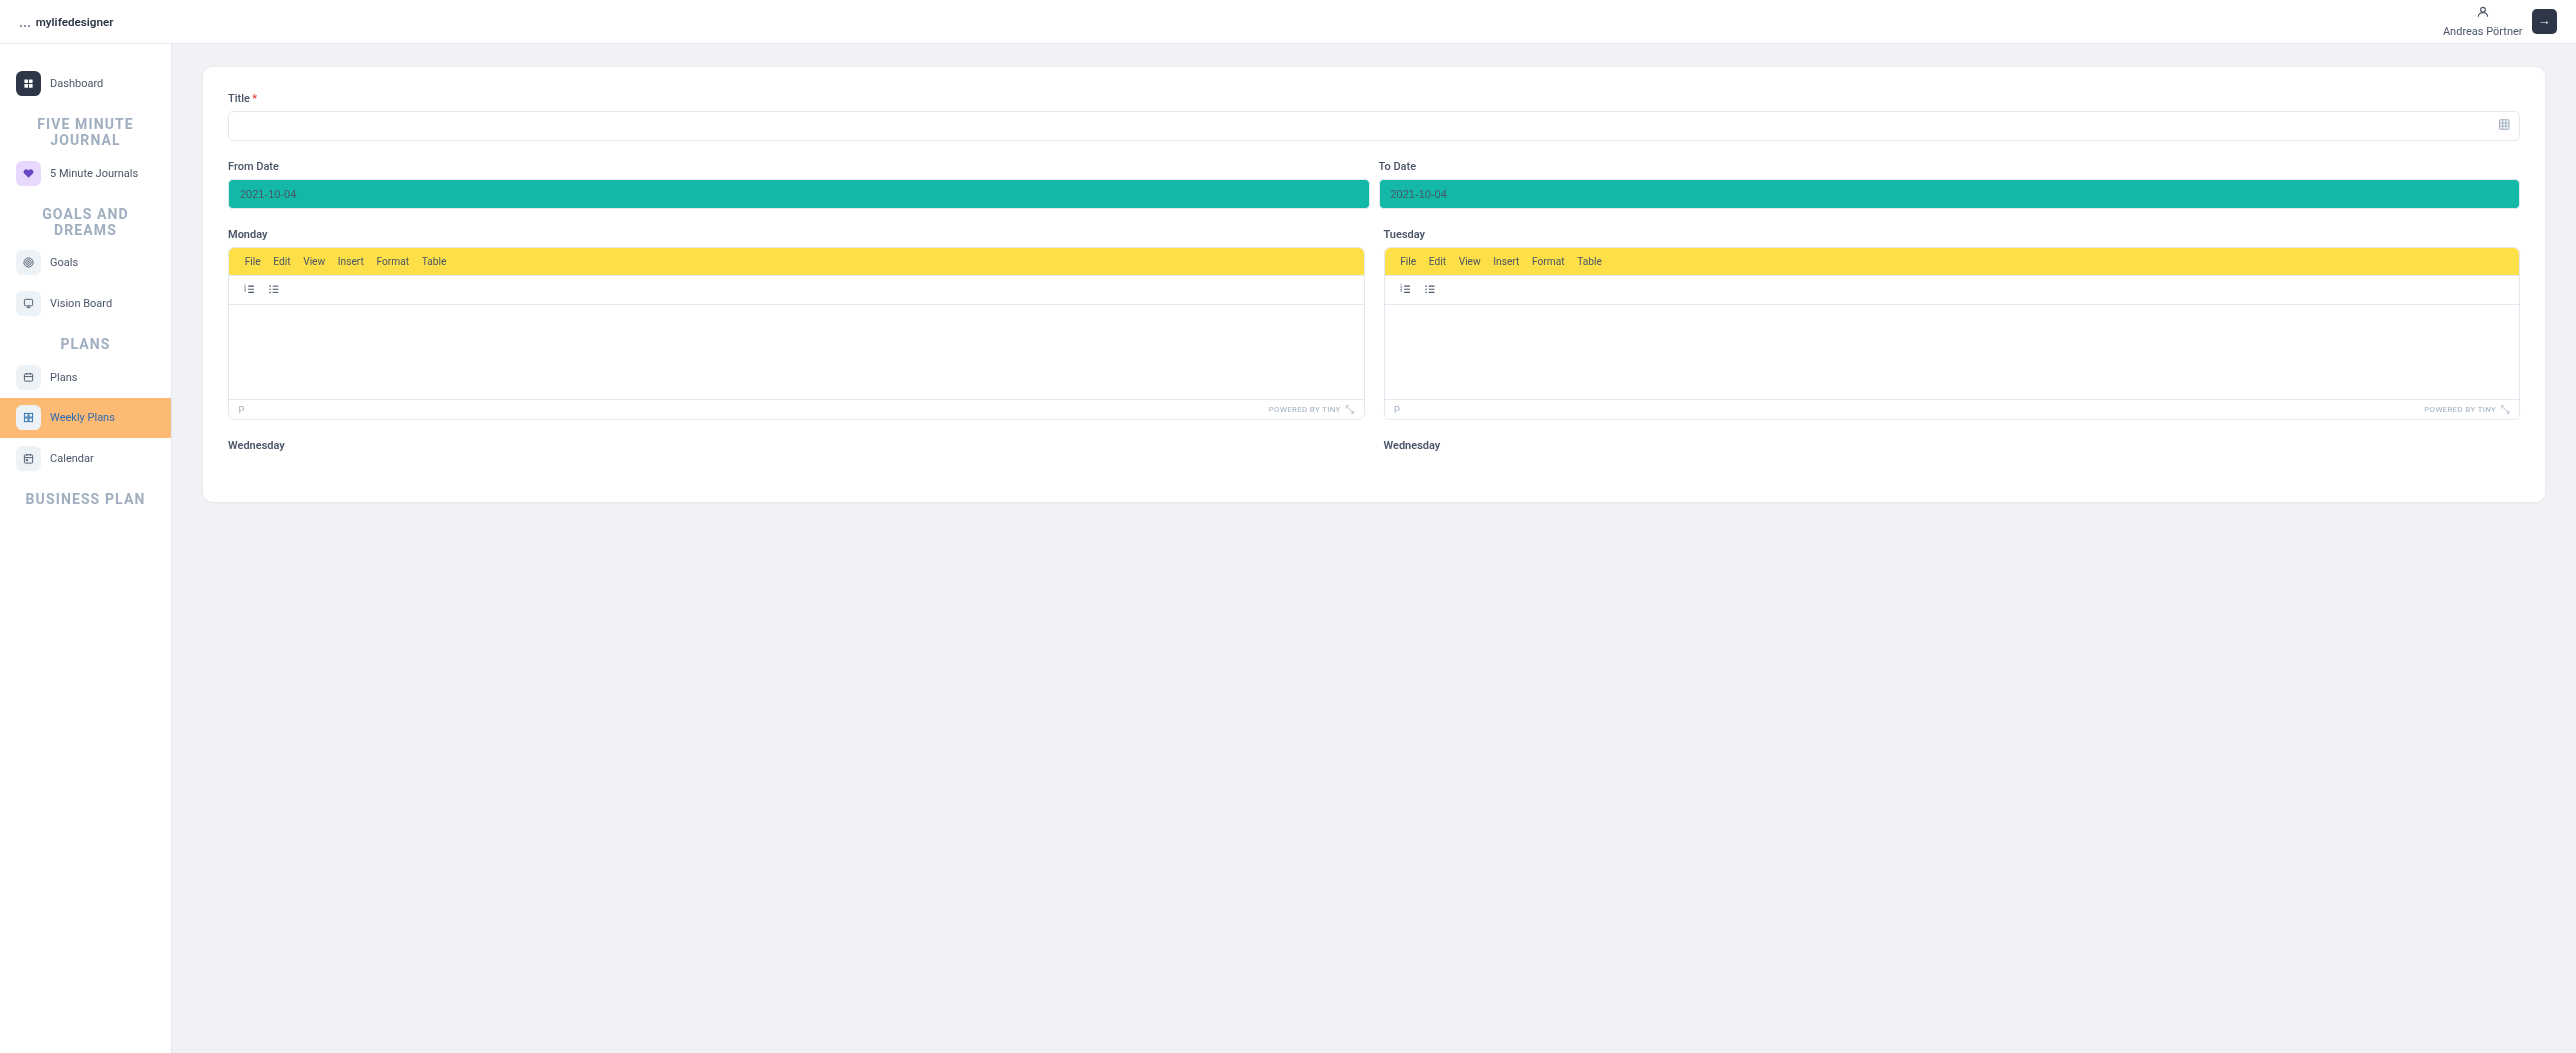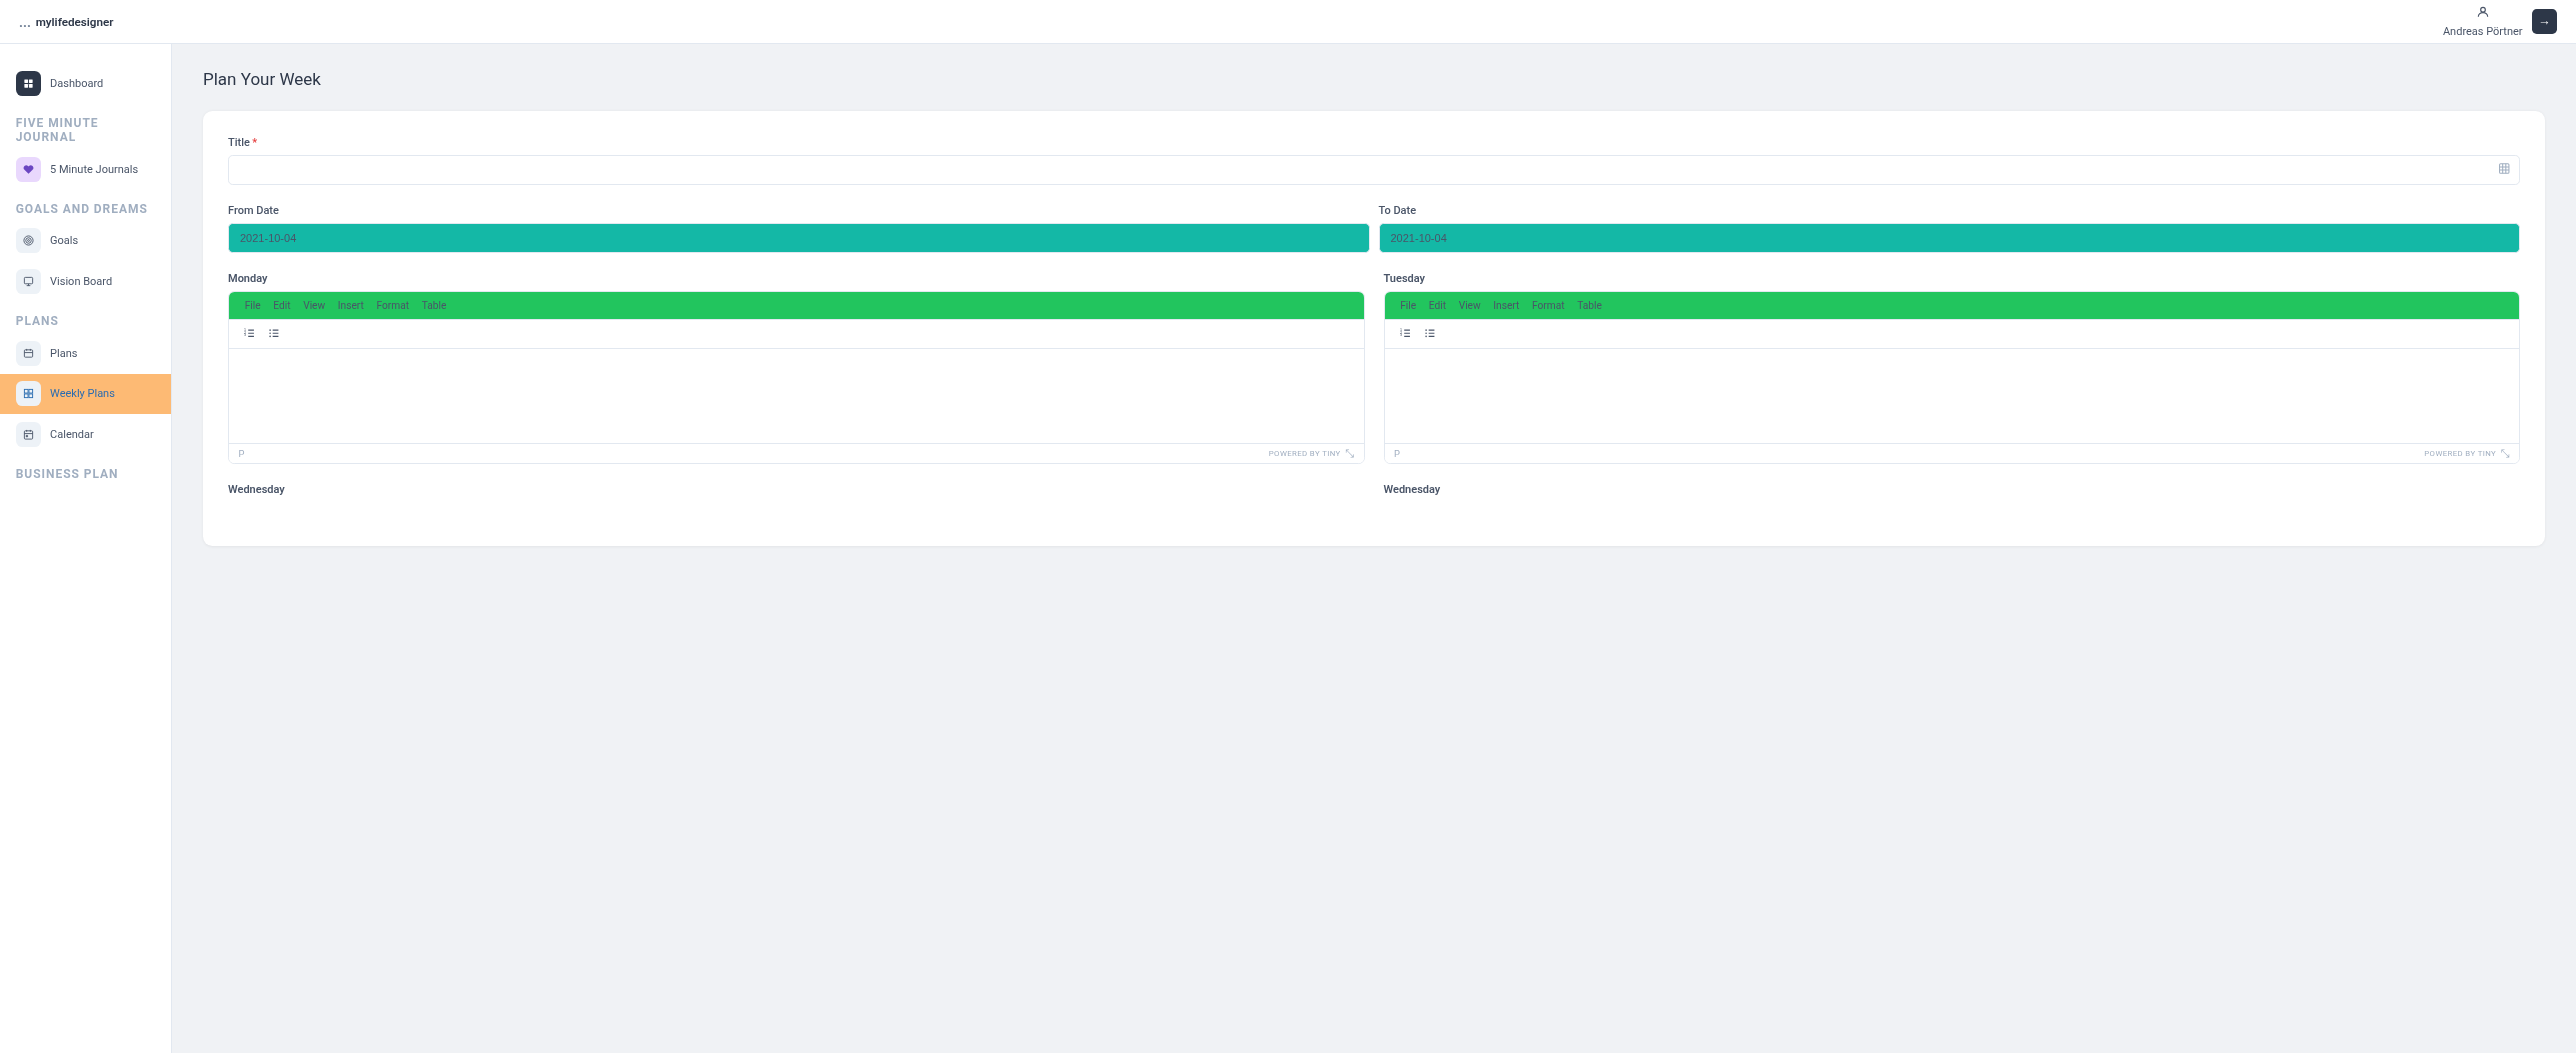--- a/index.html
+++ b/index.html
@@ -63,21 +63,20 @@
       align-items: center;
       justify-content: center;
       cursor: pointer;
       color: #fff;
       font-size: 12.5px;
     }
 
     
     .layout {
       display: flex;
-      padding-top: 44px;
       min-height: 100vh;
     }
 
     
     .sidebar {
       width: 172px;
       background: #fff;
       border-right: 0.8px solid #e2e8f0;
       position: fixed;
       top: 44px;
@@ -92,26 +91,27 @@
       gap: 9.4px;
       padding: 7.8px 15.7px;
       cursor: pointer;
       font-size: 11px;
       color: #4a5568;
       border-radius: 0;
       transition: background 0.15s;
     }
     .sidebar-item.active { background: #fdba74; color: #2b6cb0; }
     .sidebar-section-label {
-      font-size: 12px;
+      font-size: 14px;
       font-weight: 700;
       color: #a0aec0;
       letter-spacing: 0.08em;
       padding: 12.5px 15.7px 4.7px;
       text-transform: uppercase;
+      text-align: center;
     }
     .sidebar-icon {
       width: 25px;
       height: 25px;
       border-radius: 6.3px;
       background: #edf2f7;
       display: flex;
       align-items: center;
       justify-content: center;
       font-size: 11px;
@@ -212,21 +212,21 @@
       font-weight: 600;
       color: #4a5568;
       margin-bottom: 6.3px;
     }
     .editor-menubar {
       display: flex;
       align-items: center;
       gap: 0;
       padding: 4.7px 9.4px;
       border-bottom: 0.8px solid #e2e8f0;
-      background: #22c55e;
+      background: #fde047;
     }
     .editor-menu-item {
       font-size: 10.2px;
       color: #4a5568;
       padding: 3.1px 6.3px;
       cursor: pointer;
       border-radius: 3.1px;
     }
     .editor-toolbar {
       display: flex;

